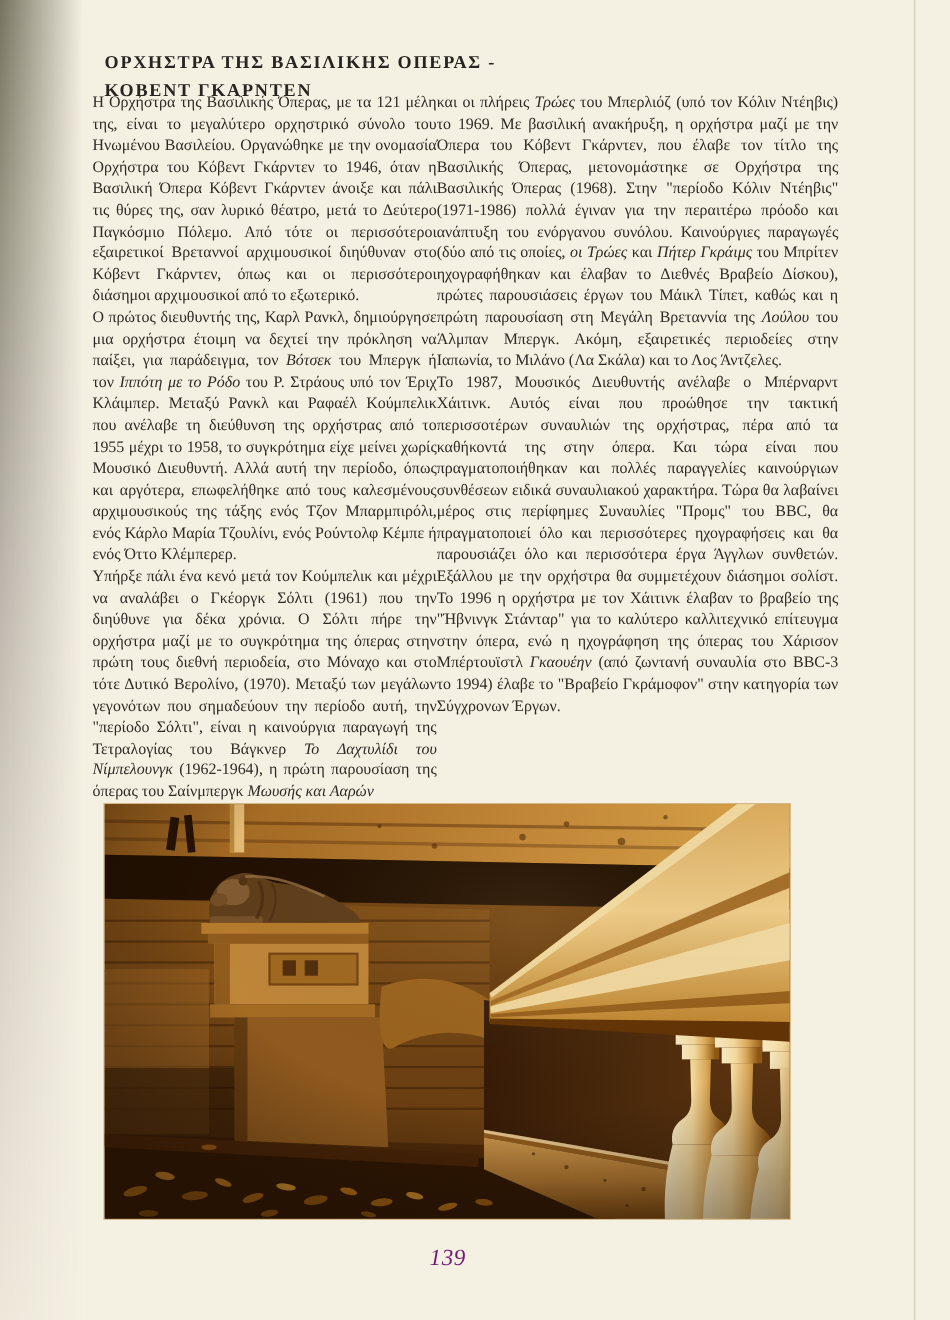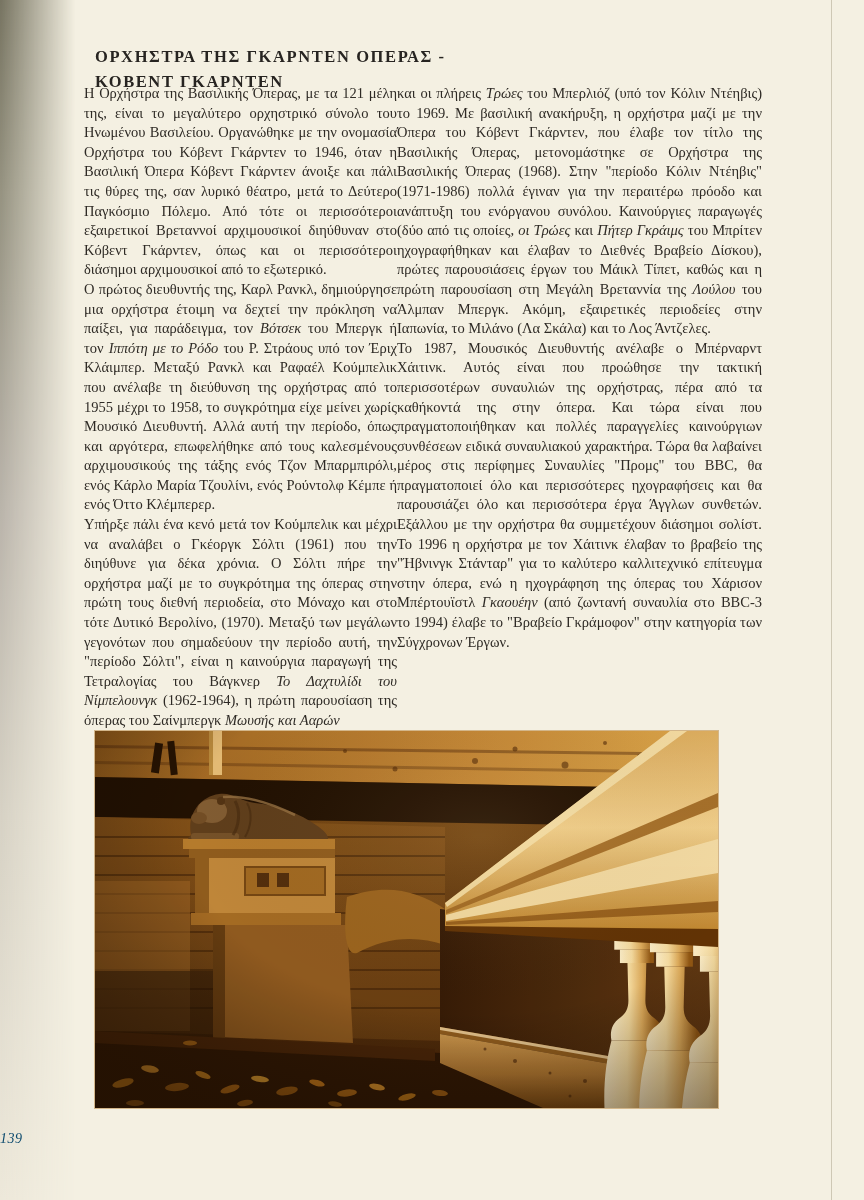--- a/index.html
+++ b/index.html
@@ -31,32 +31,32 @@
   .col{font-size:14.5px;line-height:19.6px;text-align:justify;hyphens:auto;}
   .col-left{width:313px;}
   .col-right{width:365px;}
   .col p{margin:0;}
   .col em{}
   figure.photo{
     position:absolute;left:95px;top:731px;width:623px;height:377px;margin:0;
     outline:1px solid rgba(170,110,30,.45);
   }
   .pagenum{
-    position:absolute;left:0;top:1131px;width:814px;
-    font-style:italic;font-size:14px;color:#0c4a6e;letter-spacing:.5px;
+    position:absolute;left:0;top:1131px;width:814px;text-align:center;
+    font-style:italic;font-size:21px;color:#701a75;letter-spacing:.5px;
   }
 </style>
 </head>
 <body>
 
 <div class="edge-shade"></div>
 <div class="page-edge-line"></div>
 
 <h1 class="title">
-  <span style="display:block">ΟΡΧΗΣΤΡΑ ΤΗΣ ΓΚΑΡΝΤΕΝ ΟΠΕΡΑΣ -</span>
+  <span style="display:block">ΟΡΧΗΣΤΡΑ ΤΗΣ ΒΑΣΙΛΙΚΗΣ ΟΠΕΡΑΣ -</span>
   <span style="display:block">ΚΟΒΕΝΤ ΓΚΑΡΝΤΕΝ</span>
 </h1>
 
 <div class="columns">
   <div class="col col-left">
     <p><span>Η Ορχήστρα της Βασιλικής Όπερας, με τα 121 μέλη της, είναι το μεγαλύτερο ορχηστρικό σύνολο του Ηνωμένου Βασιλείου. Οργανώθηκε με την ονομασία Ορχήστρα του Κόβεντ Γκάρντεν το 1946, όταν η Βασιλική Όπερα Κόβεντ Γκάρντεν άνοιξε και πάλι τις θύρες της, σαν λυρικό θέατρο, μετά το Δεύτερο Παγκόσμιο Πόλεμο. Από τότε οι περισσότεροι εξαιρετικοί Βρεταννοί αρχιμουσικοί διηύθυναν στο Κόβεντ Γκάρντεν, όπως και οι περισσότεροι διάσημοι αρχιμουσικοί από το εξωτερικό.</span></p>
     <p><span>Ο πρώτος διευθυντής της, Καρλ Ρανκλ, δημιούργησε μια ορχήστρα έτοιμη να δεχτεί την πρόκληση να παίξει, για παράδειγμα, τον </span><em>Βότσεκ</em><span> του Μπεργκ ή τον </span><em>Ιππότη με το Ρόδο</em><span> του Ρ. Στράους υπό τον Έριχ Κλάιμπερ. Μεταξύ Ρανκλ και Ραφαέλ Κούμπελικ που ανέλαβε τη διεύθυνση της ορχήστρας από το 1955 μέχρι το 1958, το συγκρότημα είχε μείνει χωρίς Μουσικό Διευθυντή. Αλλά αυτή την περίοδο, όπως και αργότερα, επωφελήθηκε από τους καλεσμένους αρχιμουσικούς της τάξης ενός Τζον Μπαρμπιρόλι, ενός Κάρλο Μαρία Τζουλίνι, ενός Ρούντολφ Κέμπε ή ενός Όττο Κλέμπερερ.</span></p>
     <p><span>Υπήρξε πάλι ένα κενό μετά τον Κούμπελικ και μέχρι να αναλάβει ο Γκέοργκ Σόλτι (1961) που την διηύθυνε για δέκα χρόνια. Ο Σόλτι πήρε την ορχήστρα μαζί με το συγκρότημα της όπερας στην πρώτη τους διεθνή περιοδεία, στο Μόναχο και στο τότε Δυτικό Βερολίνο, (1970). Μεταξύ των μεγάλων γεγονότων που σημαδεύουν την περίοδο αυτή, την "περίοδο Σόλτι", είναι η καινούργια παραγωγή της Τετραλογίας του Βάγκνερ </span><em>Το Δαχτυλίδι του Νίμπελουνγκ</em><span> (1962-1964), η πρώτη παρουσίαση της όπερας του Σαίνμπεργκ </span><em>Μωυσής και Ααρών</em></p>
   </div>
   <div class="col col-right">

